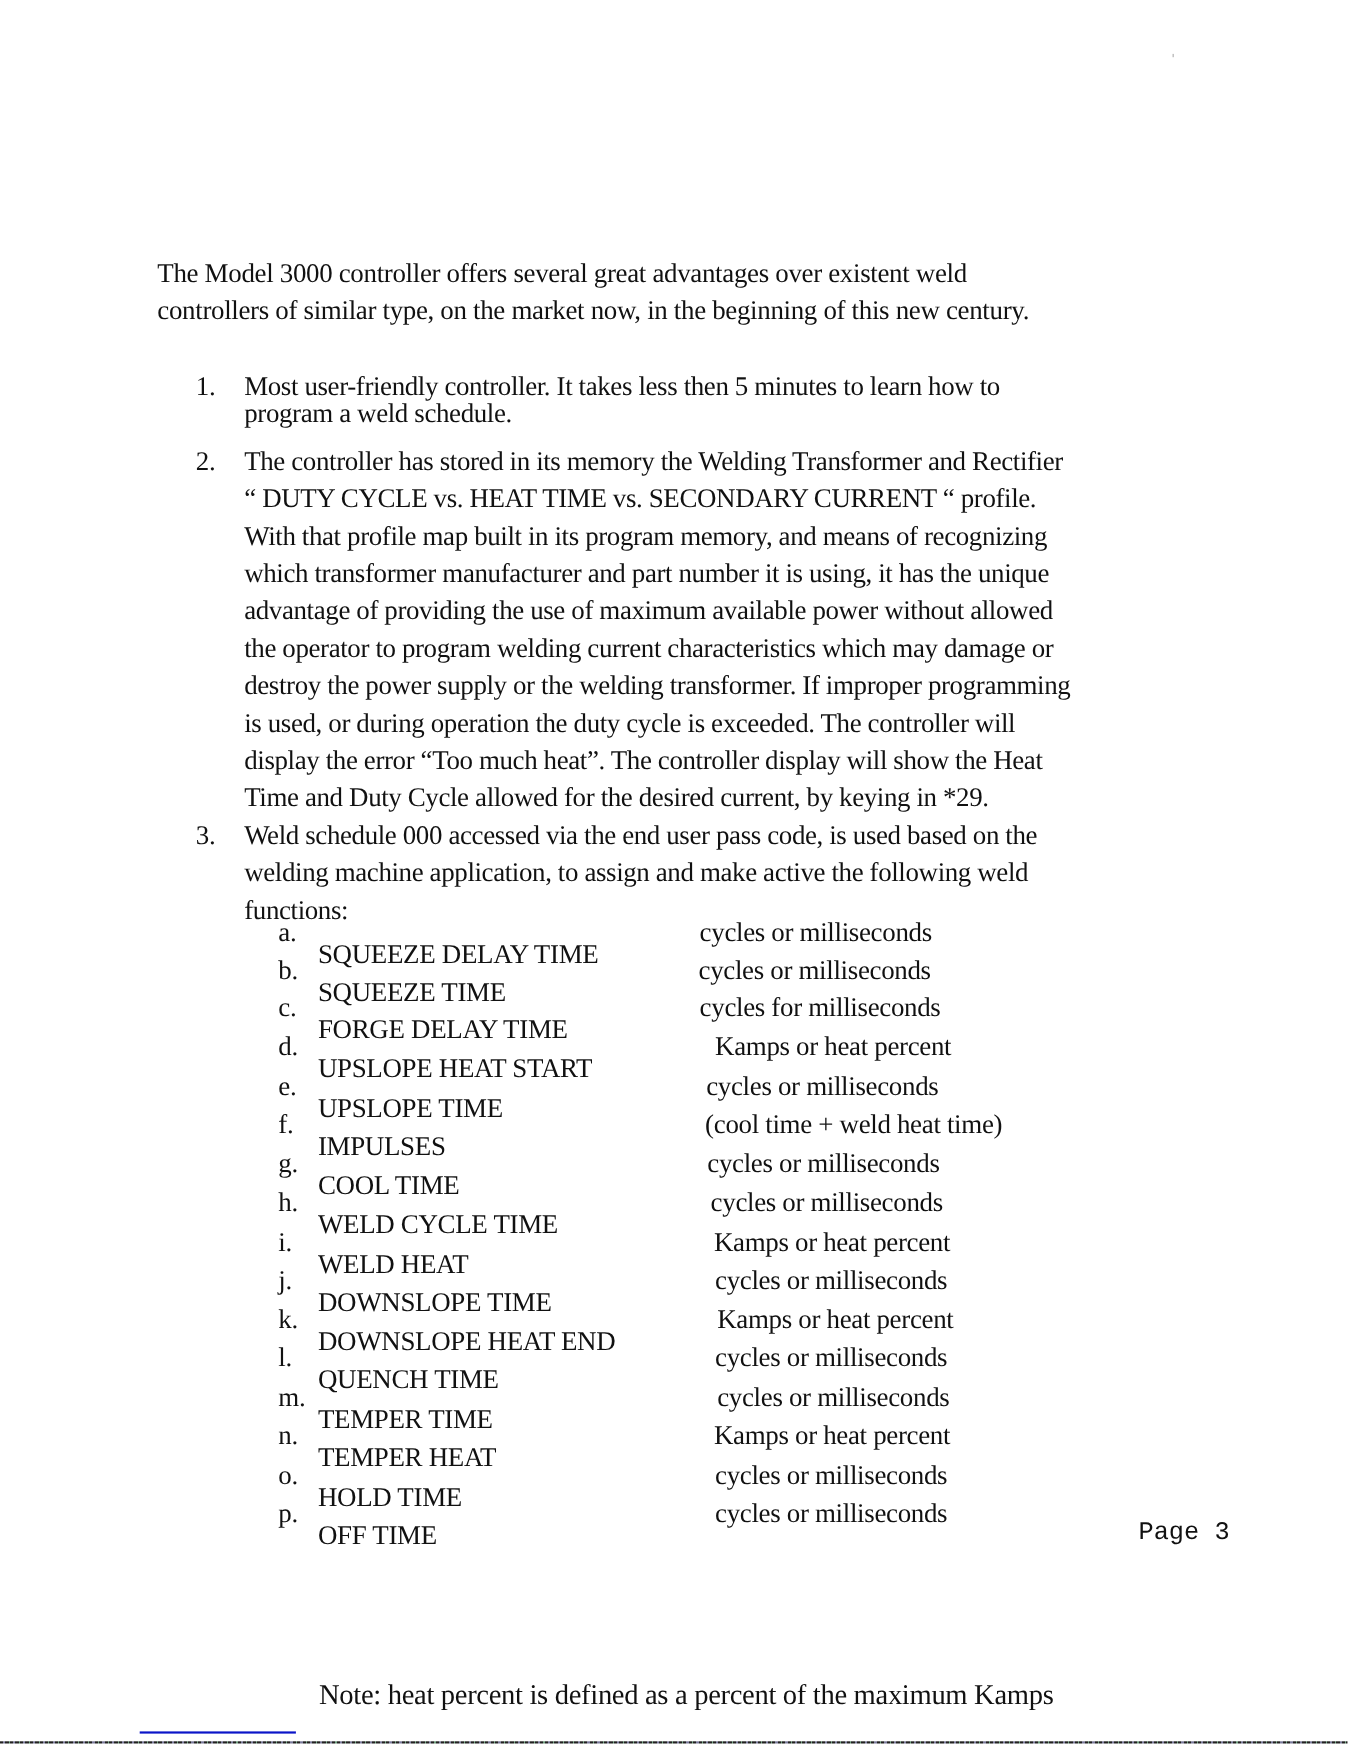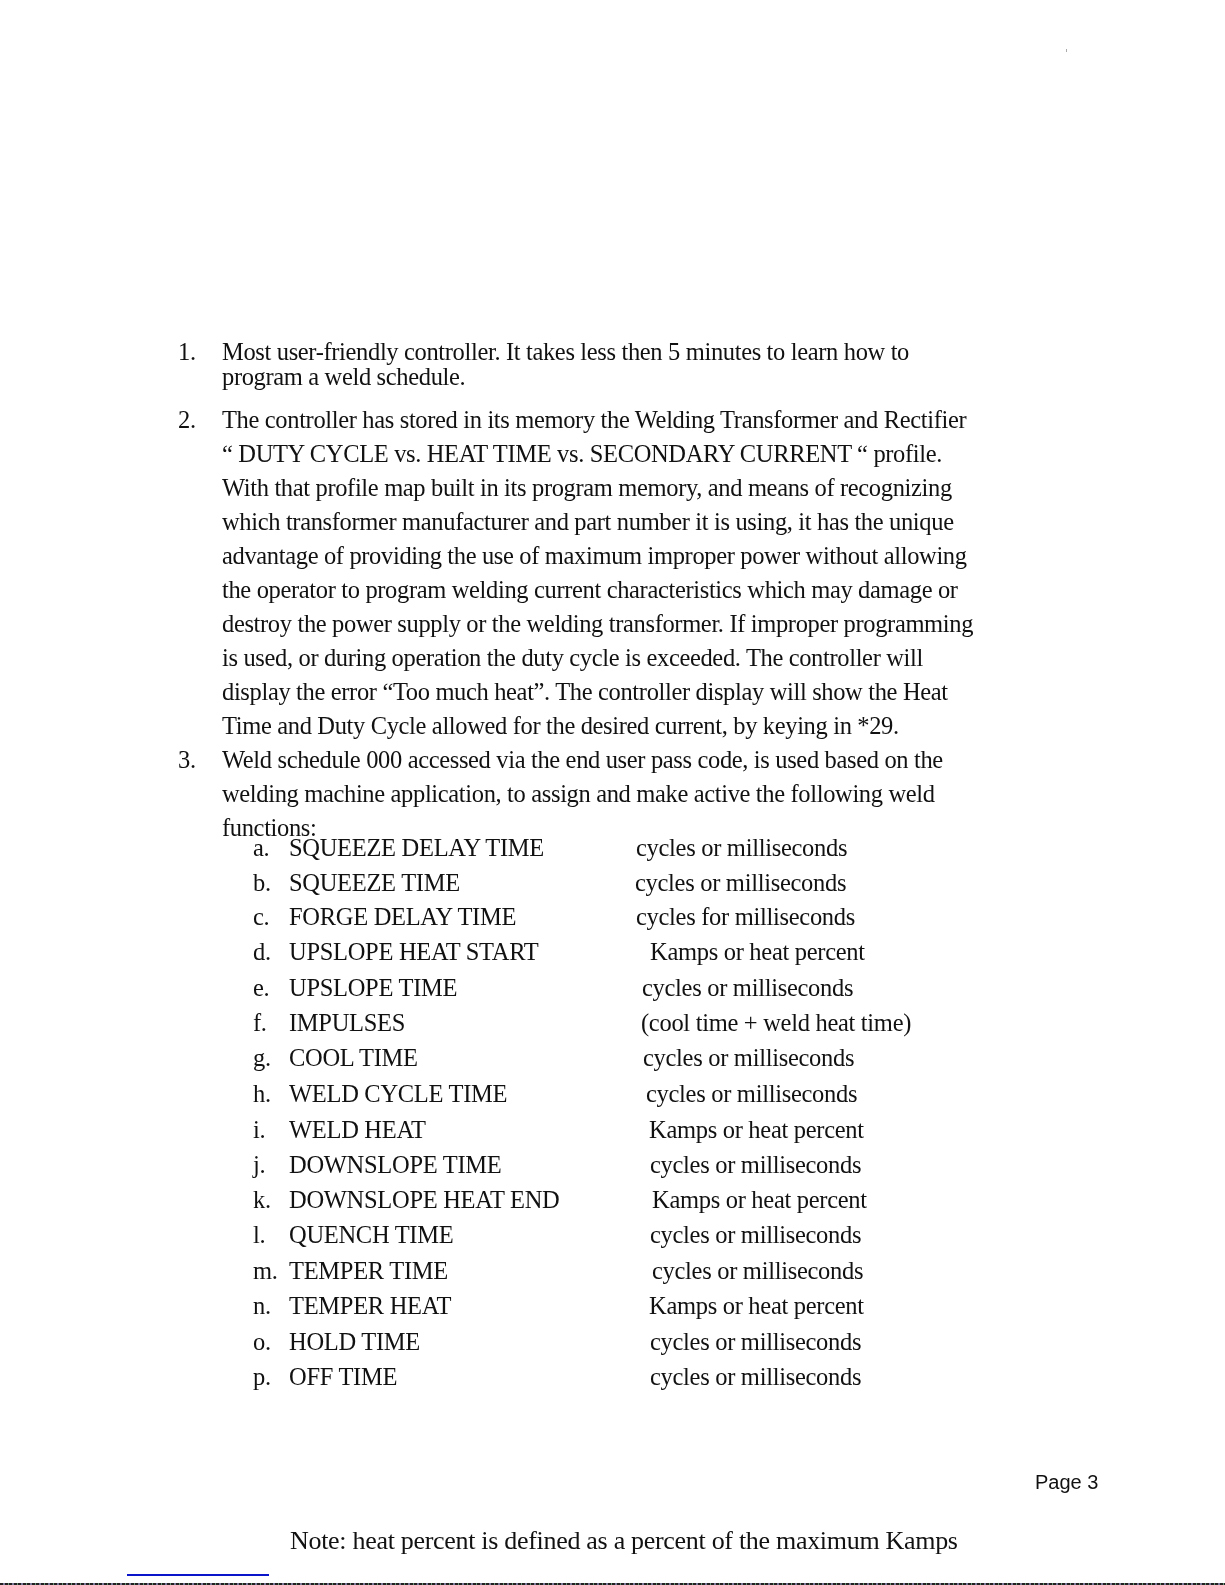--- a/index.html
+++ b/index.html
@@ -17,25 +17,25 @@
       position: absolute; left: 143px; top: 232px; width: 960px;
       font-size: 24.5px; line-height: 34px; letter-spacing: -0.3px;
     }
     .intro .line { display: block; white-space: nowrap; }
     .numlist { position: absolute; left: 0; top: 0; }
     .item { position: absolute; font-size: 24.5px; line-height: 35.2px; letter-spacing: -0.35px; }
     .item .num { position: absolute; left: 178px; }
     .item .line { position: absolute; left: 222px; white-space: nowrap; }
     .func { position: absolute; font-size: 24.5px; letter-spacing: -0.3px; white-space: nowrap; }
     .func .letter { position: absolute; left: 253px; }
-    .func .name { position: absolute; left: 289px; }
+    .func .name { position: absolute; left: 289px; margin-top: 20px; }
     .func .unit { position: absolute; }
     .page-num {
-      position: absolute; left: 1035px; top: 1471px;
-      font-family: Liberation Sans, sans-serif; font-size: 20px;
+      position: absolute; left: 1035px; top: 1380px;
+      font-family: Liberation Mono, monospace; font-size: 23px;
     }
     .note {
       position: absolute; left: 290px; top: 1526px;
       font-size: 26px; letter-spacing: -0.3px; white-space: nowrap;
     }
     .link-line {
       position: absolute; left: 127px; top: 1574px; width: 142px; height: 2px;
       background: #0a14c8;
     }
     .bottom-border {
@@ -44,36 +44,40 @@
     }
     .speck { position: absolute; left: 1066px; top: 49px; width: 1px; height: 3px; background: #aaa; }
   </style>
 </head>
 <body>
 
 <div class="page">
   <div class="speck"></div>
 
 
+  <div class="intro">
+    <span class="line">The Model 3000 controller offers several great advantages over existent weld</span>
+    <span class="line">controllers of similar type, on the market now, in the beginning of this new century.</span>
+  </div>
 
   <div class="numlist">
 
     <div class="item" style="top:334px;">
       <span class="num">1.</span>
       <span class="line" style="top:0px;">Most user-friendly controller. It takes less then 5 minutes to learn how to</span>
       <span class="line" style="top:25px;">program a weld schedule.</span>
     </div>
 
     <div class="item" style="top:402px;">
       <span class="num">2.</span>
       <span class="line" style="top:0px;">The controller has stored in its memory the Welding Transformer and Rectifier</span>
       <span class="line" style="top:34px;">“ DUTY CYCLE vs. HEAT TIME vs. SECONDARY CURRENT “ profile.</span>
       <span class="line" style="top:68px;">With that profile map built in its program memory, and means of recognizing</span>
       <span class="line" style="top:102px;">which transformer manufacturer and part number it is using, it has the unique</span>
-      <span class="line" style="top:136px;">advantage of providing the use of maximum improper power without allowing</span>
+      <span class="line" style="top:136px;">advantage of providing the use of maximum available power without allowed</span>
       <span class="line" style="top:170px;">the operator to program welding current characteristics which may damage or</span>
       <span class="line" style="top:204px;">destroy the power supply or the welding transformer. If improper programming</span>
       <span class="line" style="top:238px;">is used, or during operation the duty cycle is exceeded. The controller will</span>
       <span class="line" style="top:272px;">display the error “Too much heat”.  The controller display will show the Heat</span>
       <span class="line" style="top:306px;">Time and Duty Cycle allowed for the desired current, by keying in *29.</span>
     </div>
 
     <div class="item" style="top:742px;">
       <span class="num">3.</span>
       <span class="line" style="top:0px;">Weld schedule 000 accessed via the end user pass code, is used based on the</span>

